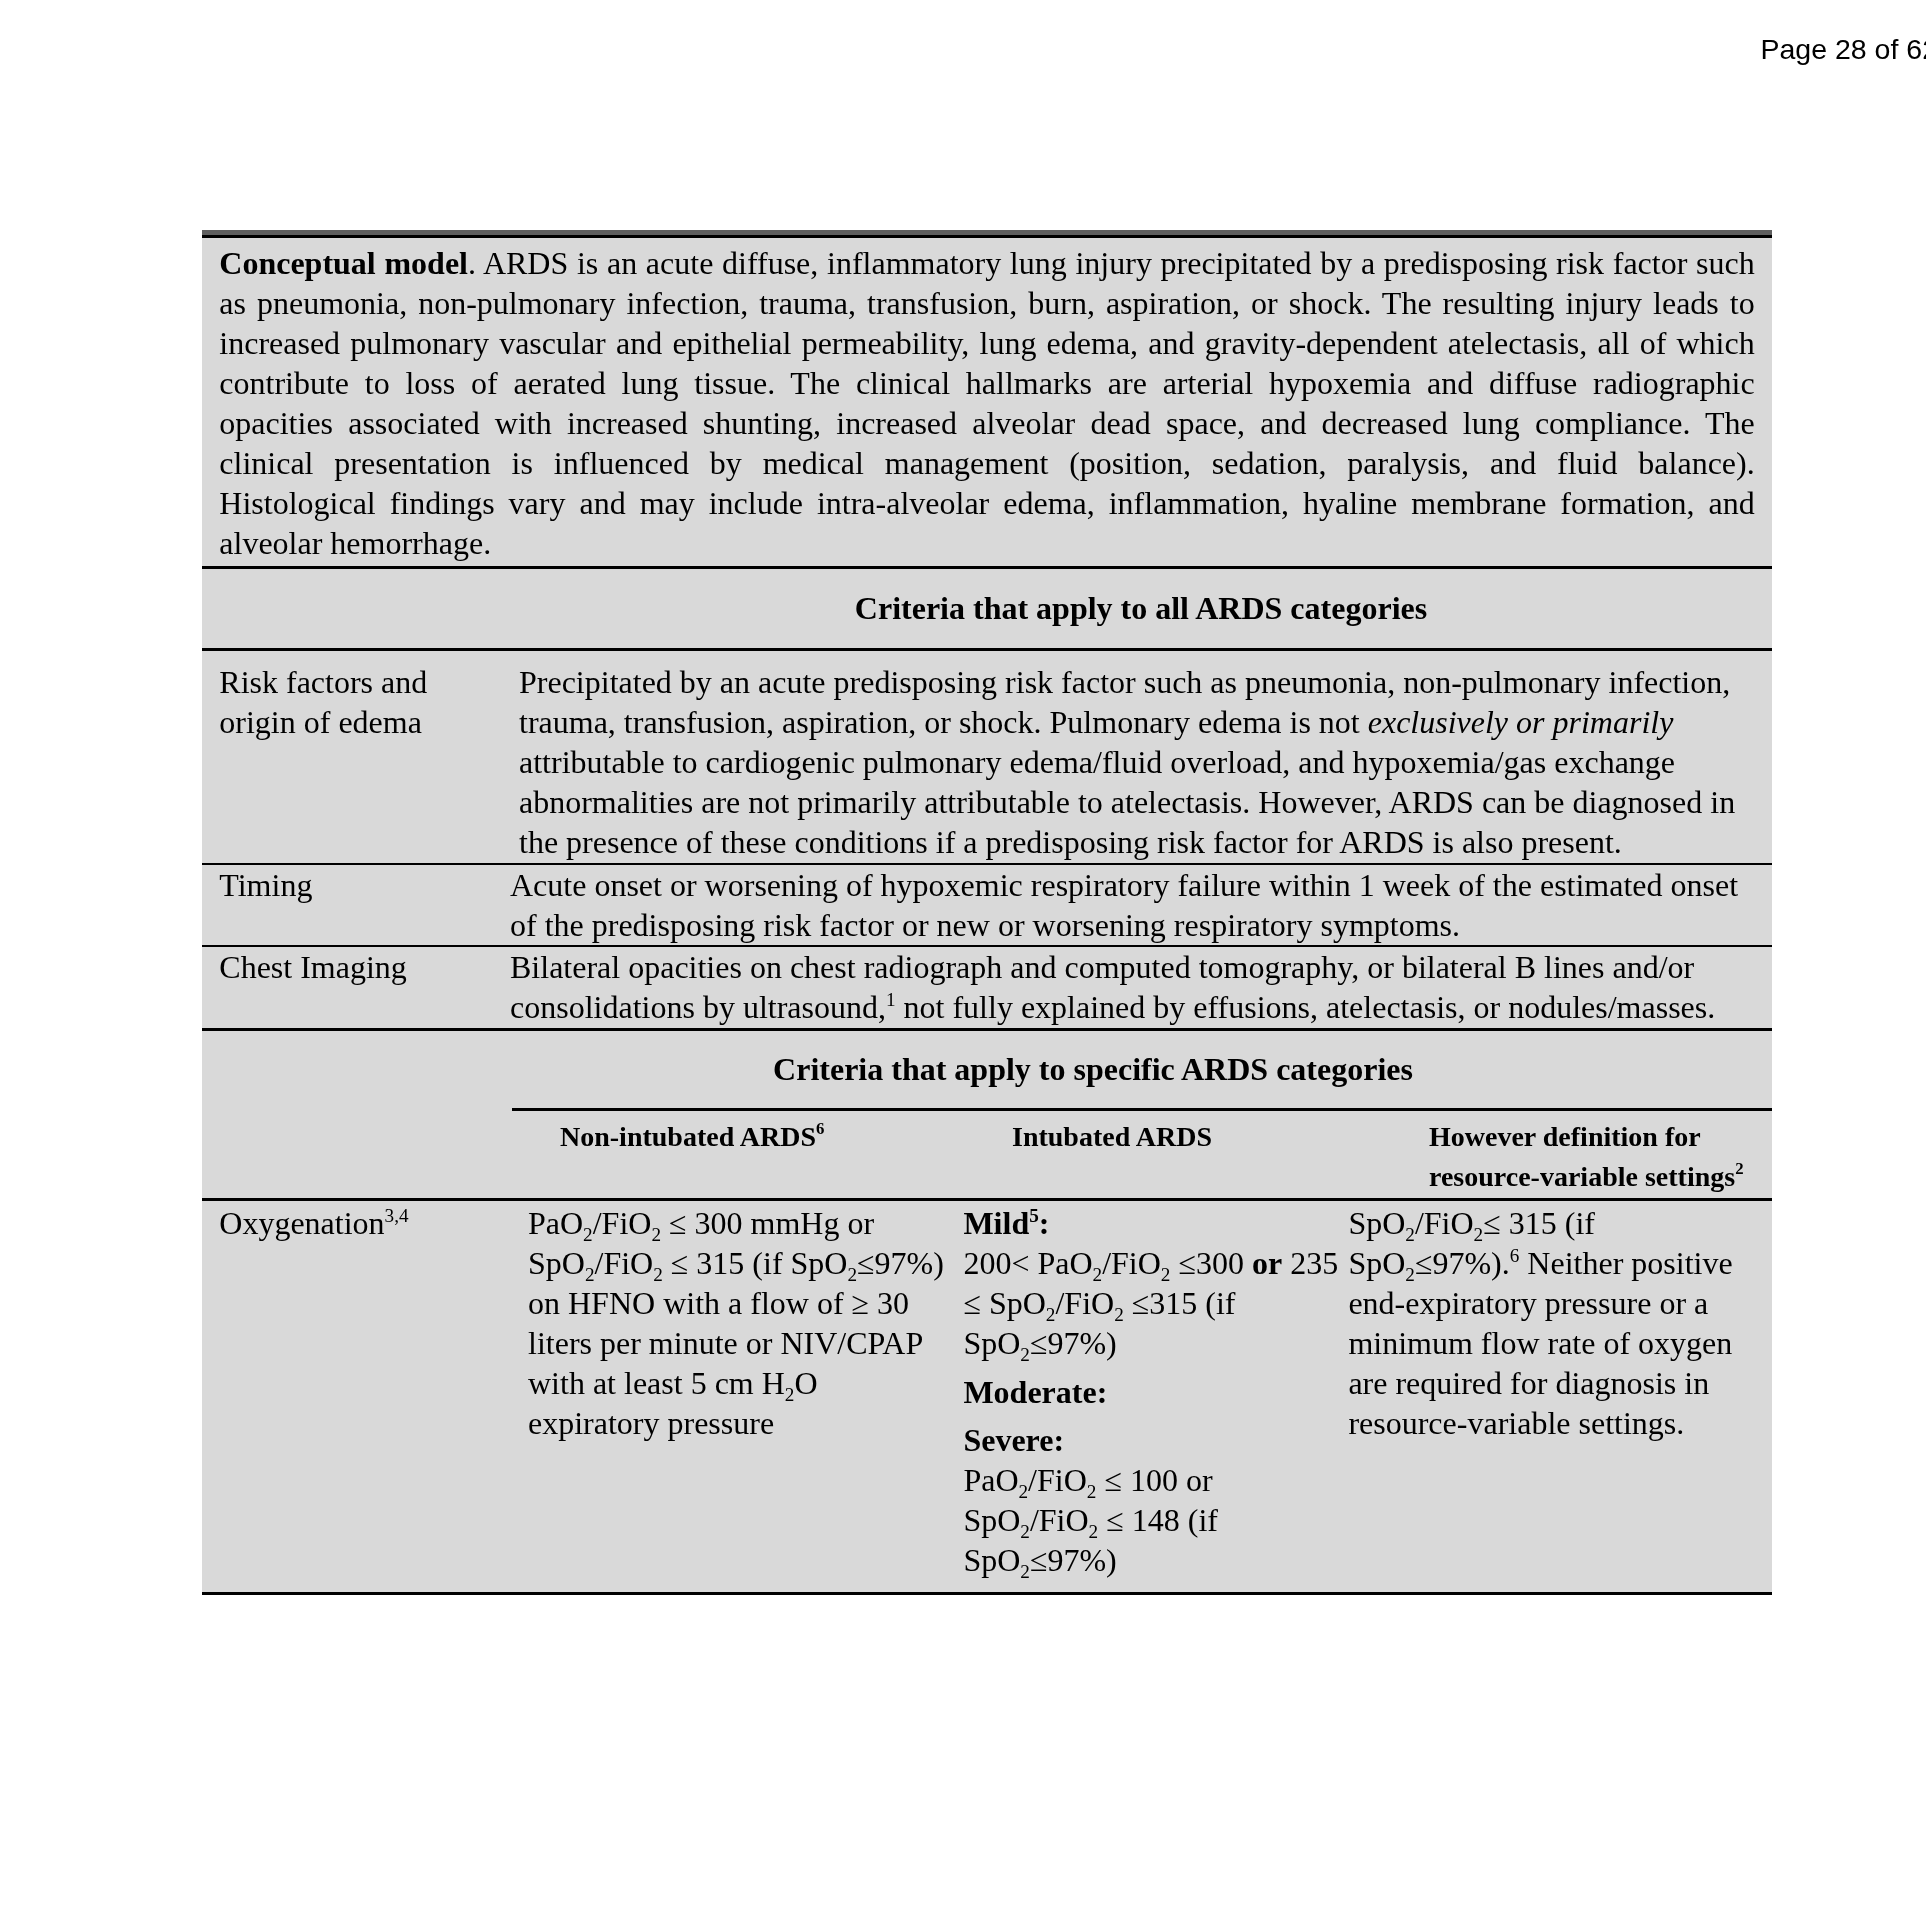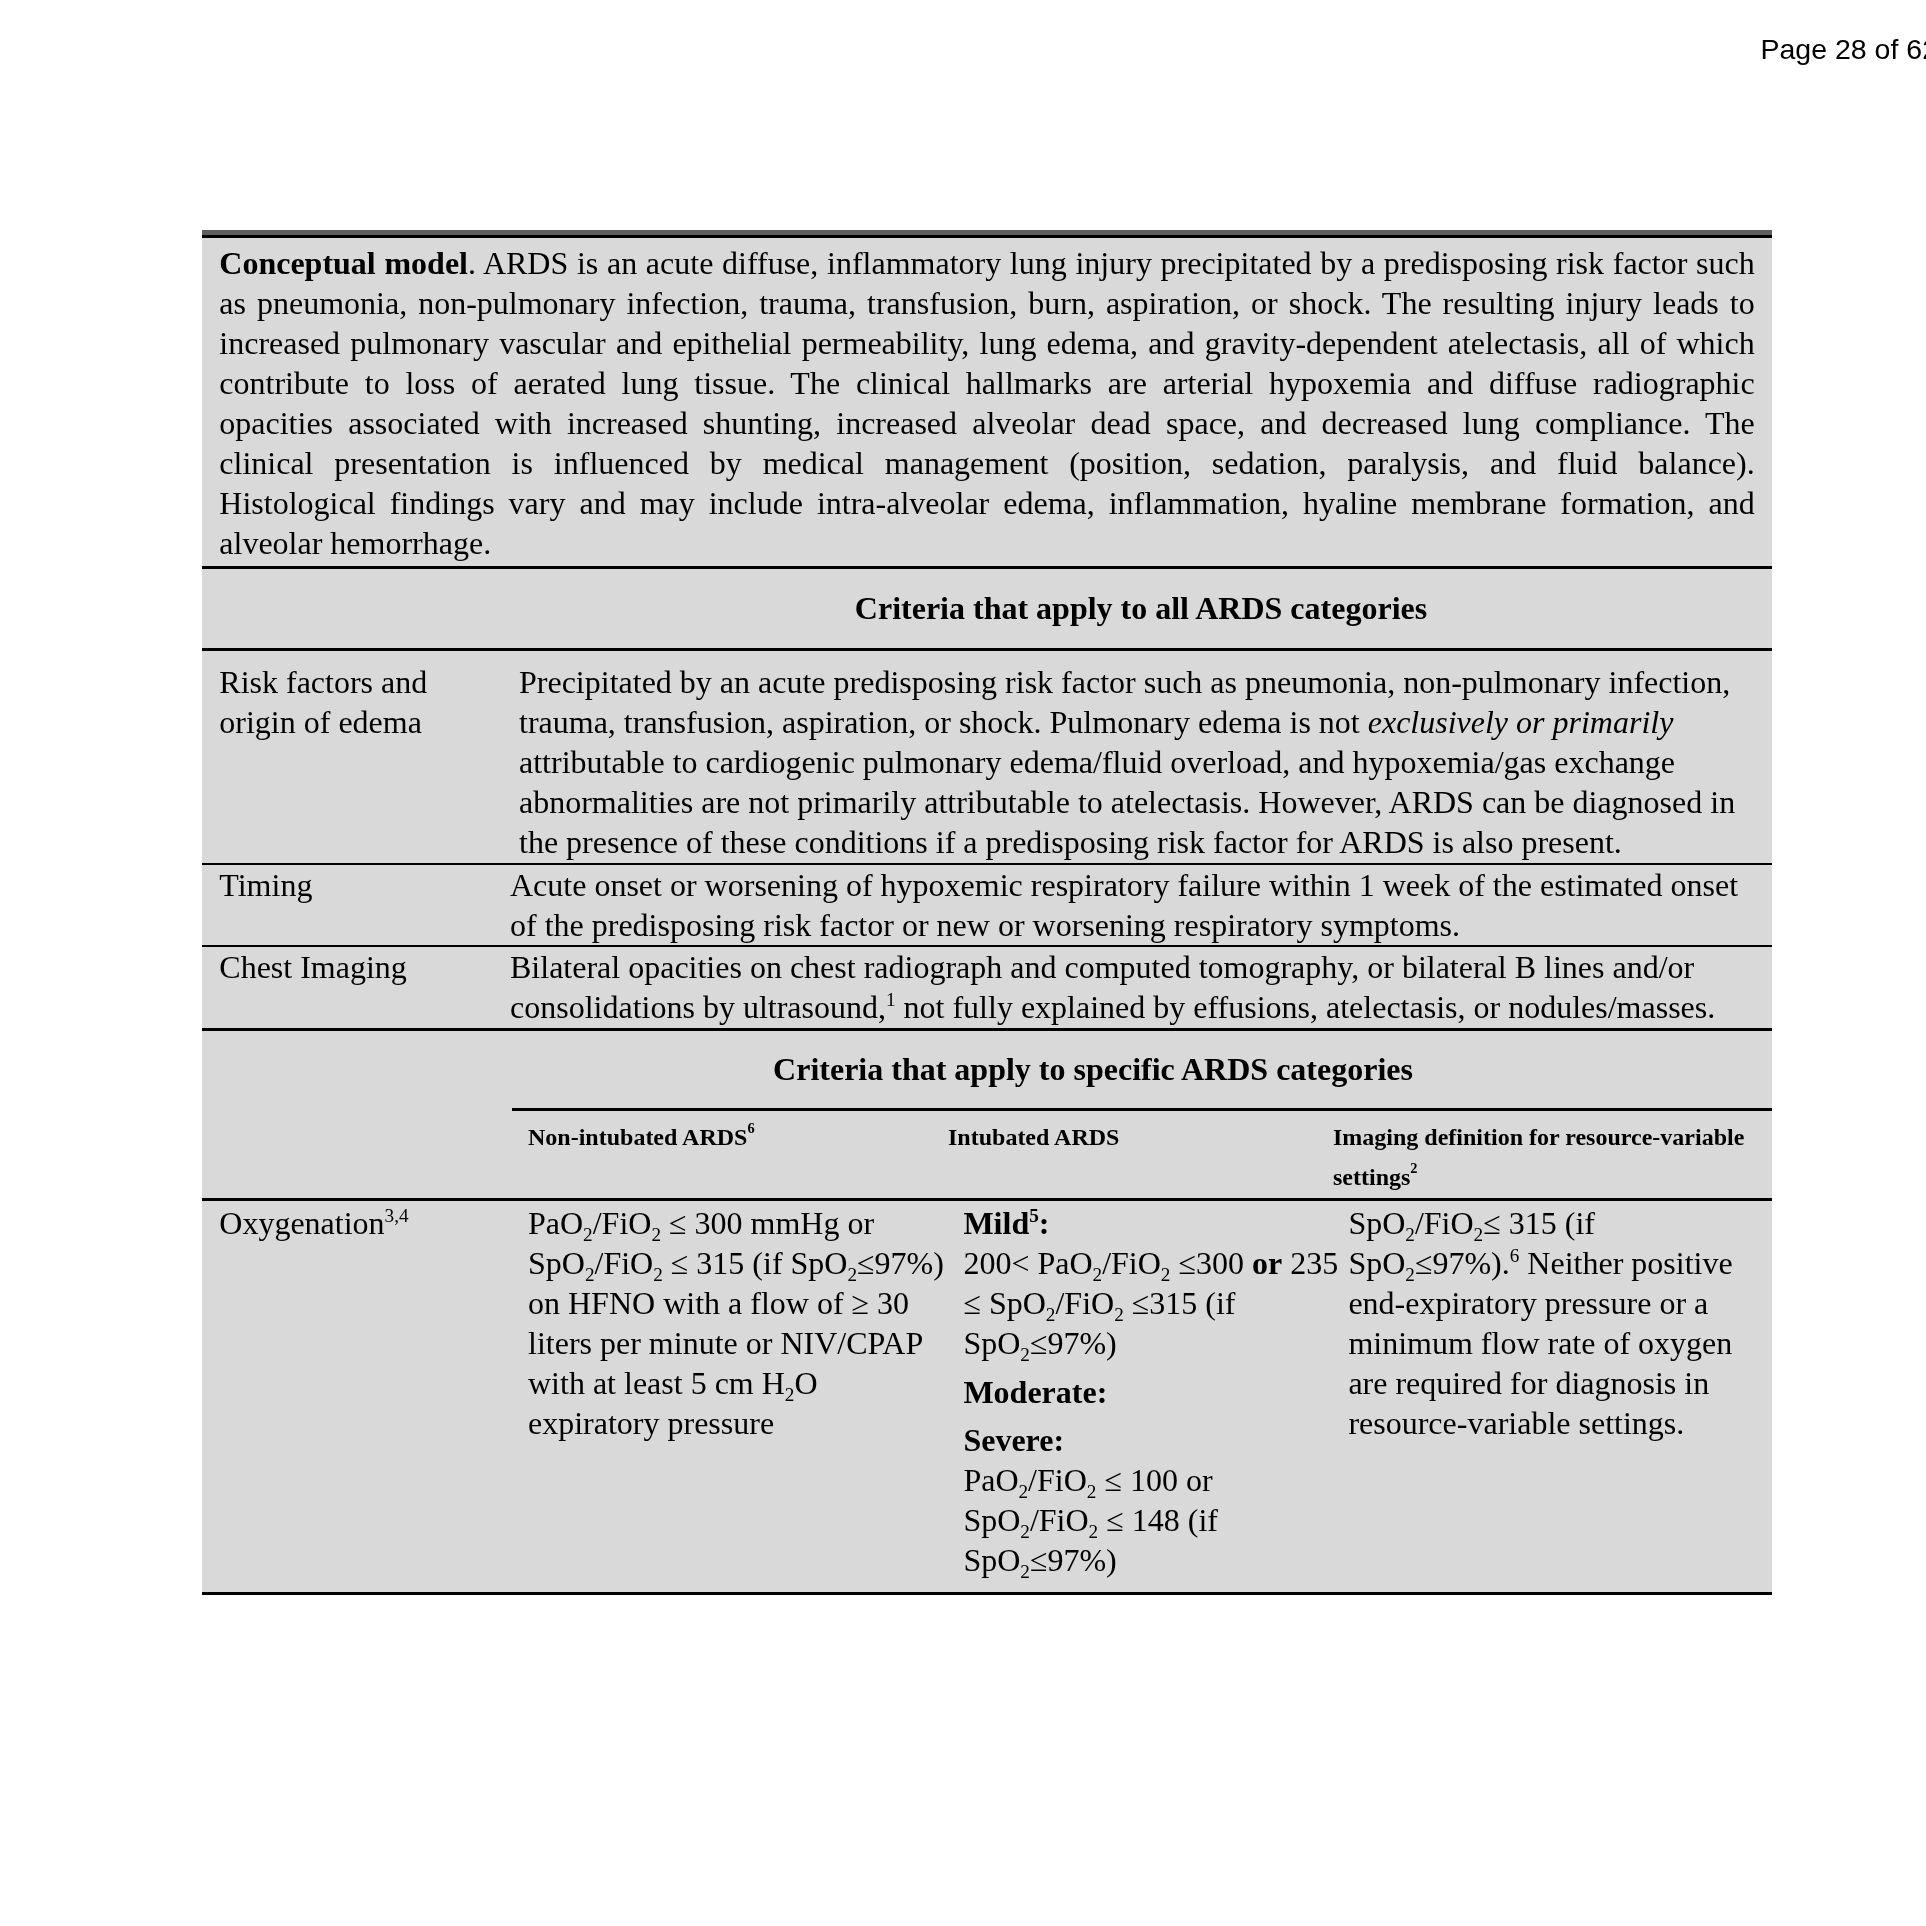--- a/index.html
+++ b/index.html
@@ -20,21 +20,21 @@
   .sh1 { height: 79px; display: flex; align-items: center; justify-content: center; padding-left: 308px; padding-right: 0; }
   .row { display: flex; font-size: 32px; line-height: 40px; }
   .row .lab { width: 308px; padding-left: 17.3px; box-sizing: border-box; flex: none; }
   .row .txt { flex: 1; padding-right: 23px; }
   .row .txt i { font-style: italic; }
   .rf { padding-top: 10.8px; padding-bottom: 0.8px; gap: 9px; }
   .tm { padding-top: 0px; padding-bottom: 0px; }
   .ci { padding-top: 0px; padding-bottom: 1.5px; }
   .sh2 { height: 77px; display:flex; align-items:center; justify-content:center; padding-left: 308px; }
   .partial-rule { margin-left: 310px; height: 3.1px; background: #000; }
-  .colheads { display: flex; font-weight: bold; font-size: 24px; line-height: 40px; height: 87px; }
+  .colheads { display: flex; font-weight: bold; font-size: 28px; line-height: 40px; height: 87px; gap: 32px; }
   .colheads .c0 { width: 326px; flex: none; }
   .c1 { width: 420px; flex: none; }
   .c2 { width: 385px; flex: none; }
   .c3 { flex: 1; }
   .colheads > div { padding-top: 5.4px; }
   .oxy { display: flex; font-size: 32px; line-height: 40px; padding-top: 2.3px; padding-bottom: 12px; }
   .oxy .c0 { width: 326px; flex: none; padding-left: 17.3px; box-sizing: border-box; }
   .oxy b { font-weight: bold; }
   .sev-head { margin-top: 8.5px; }
   sub { font-size: 60%; vertical-align: -7px; line-height: 0; }
@@ -79,21 +79,21 @@
 
   <div class="gray">
     <div class="section-head sh2">
       <span>Criteria that apply to specific ARDS categories</span>
     </div>
     <div class="partial-rule"></div>
     <div class="colheads">
       <div class="c0"></div>
       <div class="c1"><span>Non-intubated ARDS</span><sup>6</sup></div>
       <div class="c2"><span>Intubated ARDS</span></div>
-      <div class="c3"><span>Imaging definition for resource-variable settings</span><sup>2</sup></div>
+      <div class="c3"><span>However definition for resource-variable settings</span><sup>2</sup></div>
     </div>
     <div class="rule-mid"></div>
 
     <div class="oxy">
       <div class="c0"><span>Oxygenation</span><sup>3,4</sup></div>
       <div class="c1" style="padding-right:15.4px">PaO<sub>2</sub>/FiO<sub>2</sub> ≤ 300 mmHg or SpO<sub>2</sub>/FiO<sub>2</sub> ≤ 315 (if SpO<sub>2</sub>≤97%) on HFNO with a flow of ≥ 30 liters per minute or NIV/CPAP with at least 5 cm H<sub>2</sub>O expiratory pressure</div>
       <div class="c2">
         <div><b>Mild</b><b><sup>5</sup>:</b><br><span>200&lt; PaO<sub>2</sub>/FiO<sub>2</sub> ≤300 </span><b>or</b><span> 235 ≤ SpO<sub>2</sub>/FiO<sub>2</sub> ≤315 (if SpO<sub>2</sub>≤97%)</span></div>
         <div class="sev-head"><b>Moderate:</b><br></div>
         <div class="sev-head"><b>Severe:</b><br><span>PaO<sub>2</sub>/FiO<sub>2</sub> ≤ 100 or SpO<sub>2</sub>/FiO<sub>2</sub> ≤ 148 (if SpO<sub>2</sub>≤97%)</span></div>

